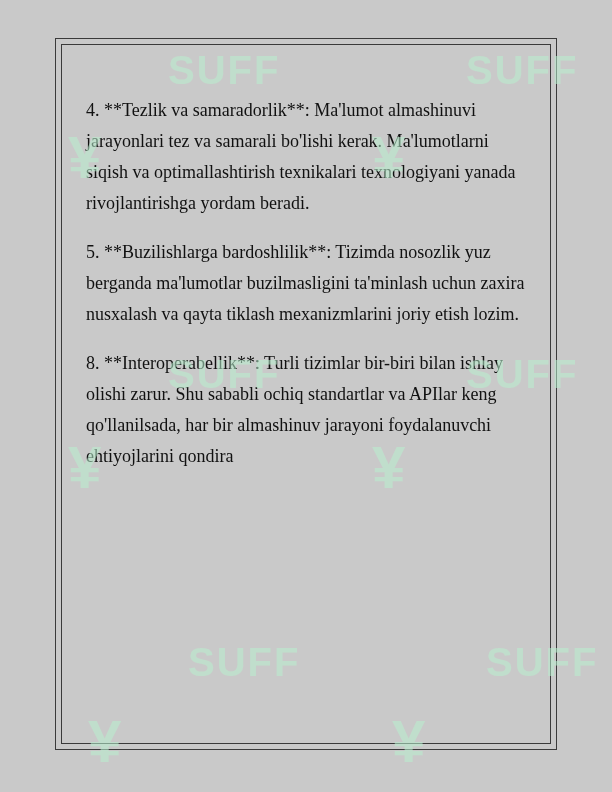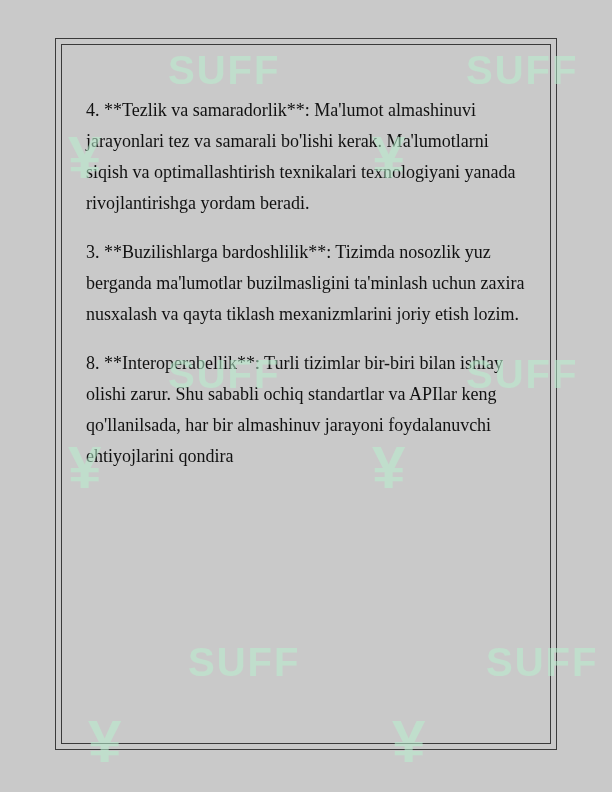--- a/index.html
+++ b/index.html
@@ -84,21 +84,21 @@
 </style>
 </head>
 <body>
 
 <div id="page">
   <div id="page-inner"></div>
 </div>
 
 <div id="content">
   <p class="para">4. **Tezlik va samaradorlik**: Ma'lumot almashinuvi jarayonlari tez va samarali bo'lishi kerak. Ma'lumotlarni siqish va optimallashtirish texnikalari texnologiyani yanada rivojlantirishga yordam beradi.</p>
-  <p class="para">3. **Buzilishlarga bardoshlilik**: Tizimda nosozlik yuz berganda ma'lumotlar buzilmasligini ta'minlash uchun zaxira nusxalash va qayta tiklash mexanizmlarini joriy etish lozim.</p>
+  <p class="para">5. **Buzilishlarga bardoshlilik**: Tizimda nosozlik yuz berganda ma'lumotlar buzilmasligini ta'minlash uchun zaxira nusxalash va qayta tiklash mexanizmlarini joriy etish lozim.</p>
   <p class="para">8. **Interoperabellik**: Turli tizimlar bir-biri bilan ishlay olishi zarur. Shu sababli ochiq standartlar va APIlar keng qo'llanilsada, har bir almashinuv jarayoni foydalanuvchi ehtiyojlarini qondira</p>
 </div>
 
 <div id="watermark-layer">
     <div class="wm wm-mark" style="left: 68px; top: 128px; color: rgb(185, 240, 207);">¥</div>
     <div class="wm wm-big" style="left: 168px; top: 48px; color: rgb(185, 240, 207);">SUFF</div>
     <div class="wm wm-mark" style="left: 372px; top: 128px; color: rgb(185, 240, 207);">¥</div>
     <div class="wm wm-big" style="left: 466px; top: 48px; color: rgb(185, 240, 207);">SUFF</div>
     <div class="wm wm-mark" style="left: 68px; top: 438px; color: rgb(185, 240, 207);">¥</div>
     <div class="wm wm-big" style="left: 168px; top: 352px; color: rgb(185, 240, 207);">SUFF</div>

